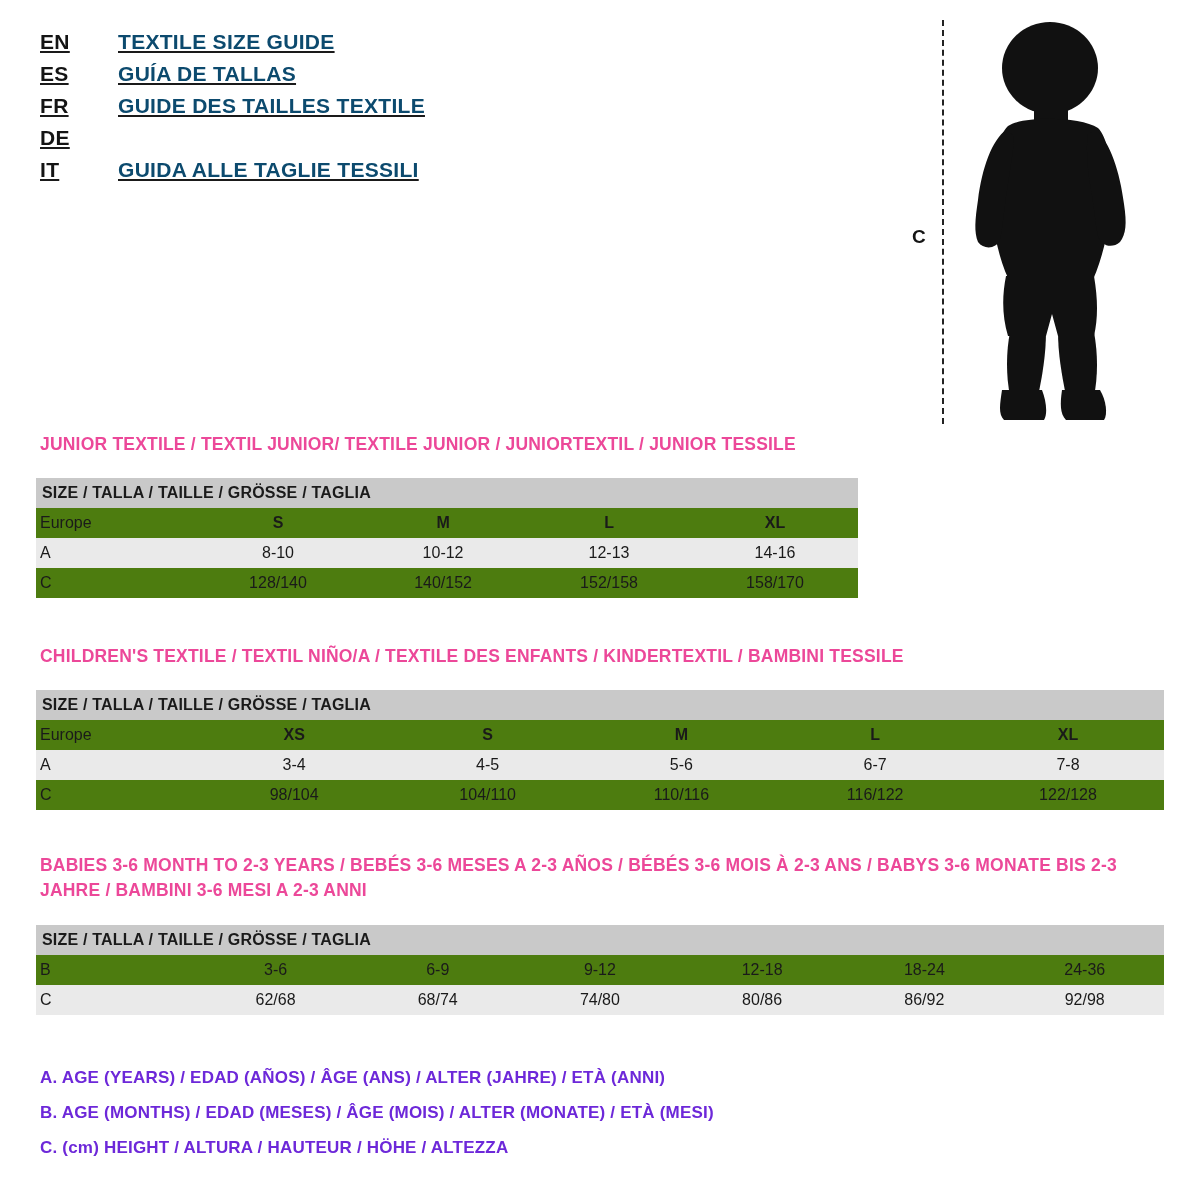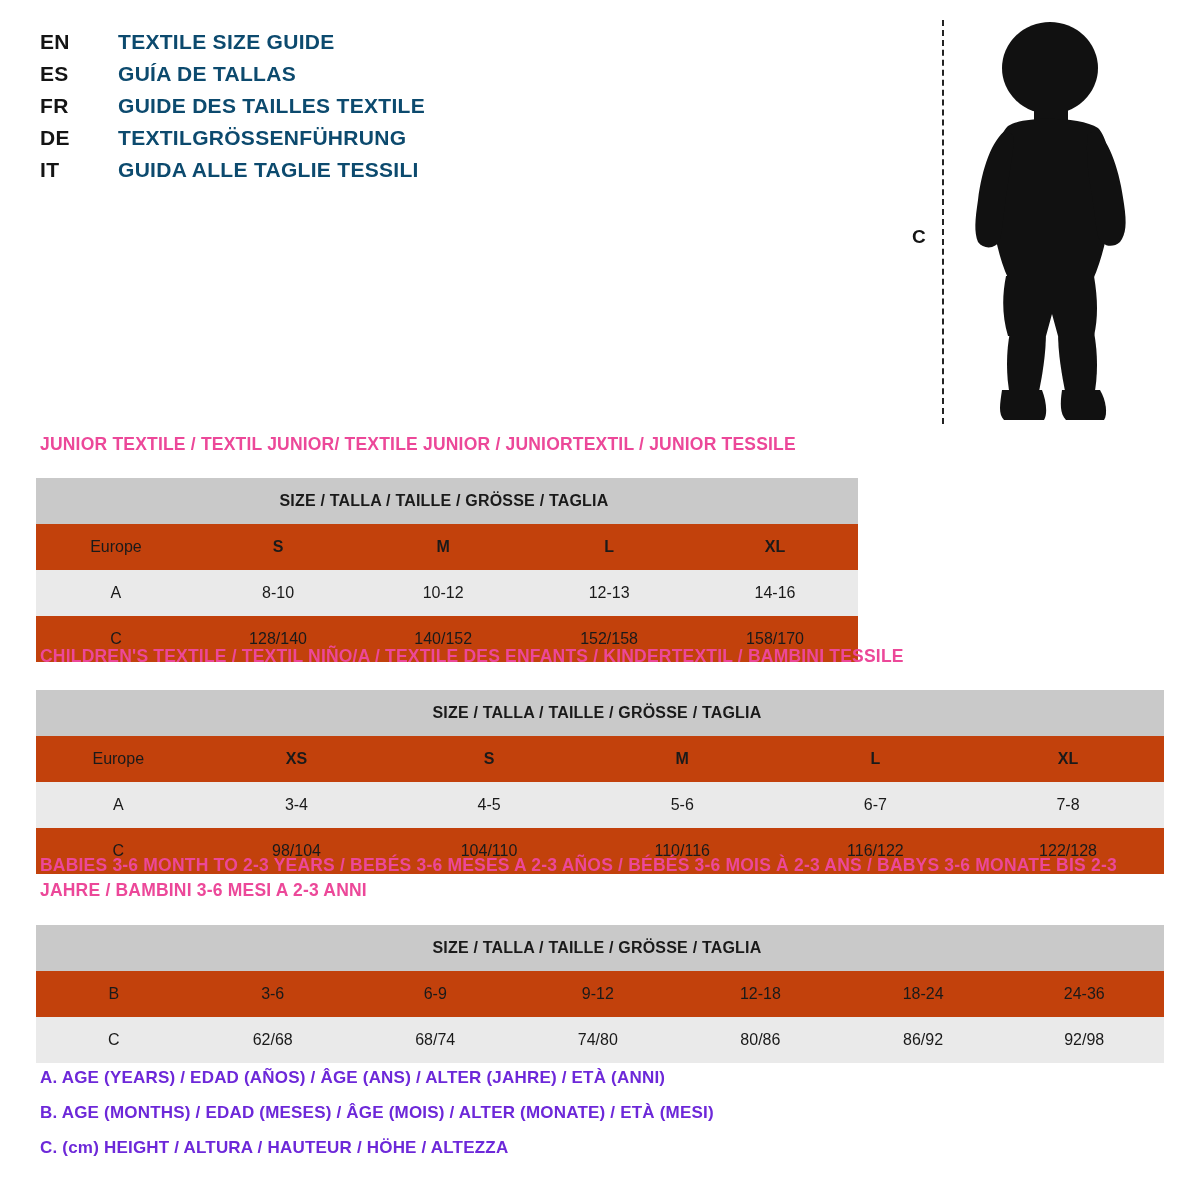--- a/index.html
+++ b/index.html
@@ -25,20 +25,21 @@
   .lang-block {
     position: absolute;
     left: 40px;
     top: 30px;
     width: 640px;
   }
   .lang-row {
     display: flex;
     align-items: baseline;
     height: 32px;
+    text-decoration: underline;
   }
   .lang-code {
     width: 78px;
     font-size: 21px;
     font-weight: 700;
     letter-spacing: 0.3px;
     color: #141414;
   }
   .lang-text {
     font-size: 21px;
@@ -94,36 +95,35 @@
   }
 
   
   table.size-table {
     position: absolute;
     border-collapse: collapse;
     font-size: 16px;
     color: #1a1a1a;
   }
   table.size-table td {
-    padding: 12px;
+    padding: 4px;
     height: 22px;
     vertical-align: middle;
-    text-align: center;
   }
   .hdr-band td {
     background: #c9c9c9;
     font-weight: 700;
     font-size: 16px;
     letter-spacing: 0.2px;
   }
   .hdr-band td.band-text {
     padding-left: 6px;
     text-transform: uppercase;
   }
-  .row-white td { background: #c2410c; }
+  .row-white td { background: #4d7c0f; }
   .row-grey td  { background: #eaeaea; }
   .cell-label {
     padding-left: 6px;
     text-align: left;
     white-space: nowrap;
   }
   .cell-val {
     text-align: center;
     white-space: nowrap;
   }
@@ -162,21 +162,20 @@
     <div class="lang-row">
       <span class="lang-code">ES</span>
       <span class="lang-text">GUÍA DE TALLAS</span>
     </div>
     <div class="lang-row">
       <span class="lang-code">FR</span>
       <span class="lang-text">GUIDE DES TAILLES TEXTILE</span>
     </div>
     <div class="lang-row">
       <span class="lang-code">DE</span>
-      <span class="lang-text">TEXTILGRÖSSENFÜHRUNG</span>
     </div>
     <div class="lang-row">
       <span class="lang-code">IT</span>
       <span class="lang-text">GUIDA ALLE TAGLIE TESSILI</span>
     </div>
   </div>
 
   <div class="figure-area">
     <div class="figure-label">C</div>
     <div class="dash-line"></div>

